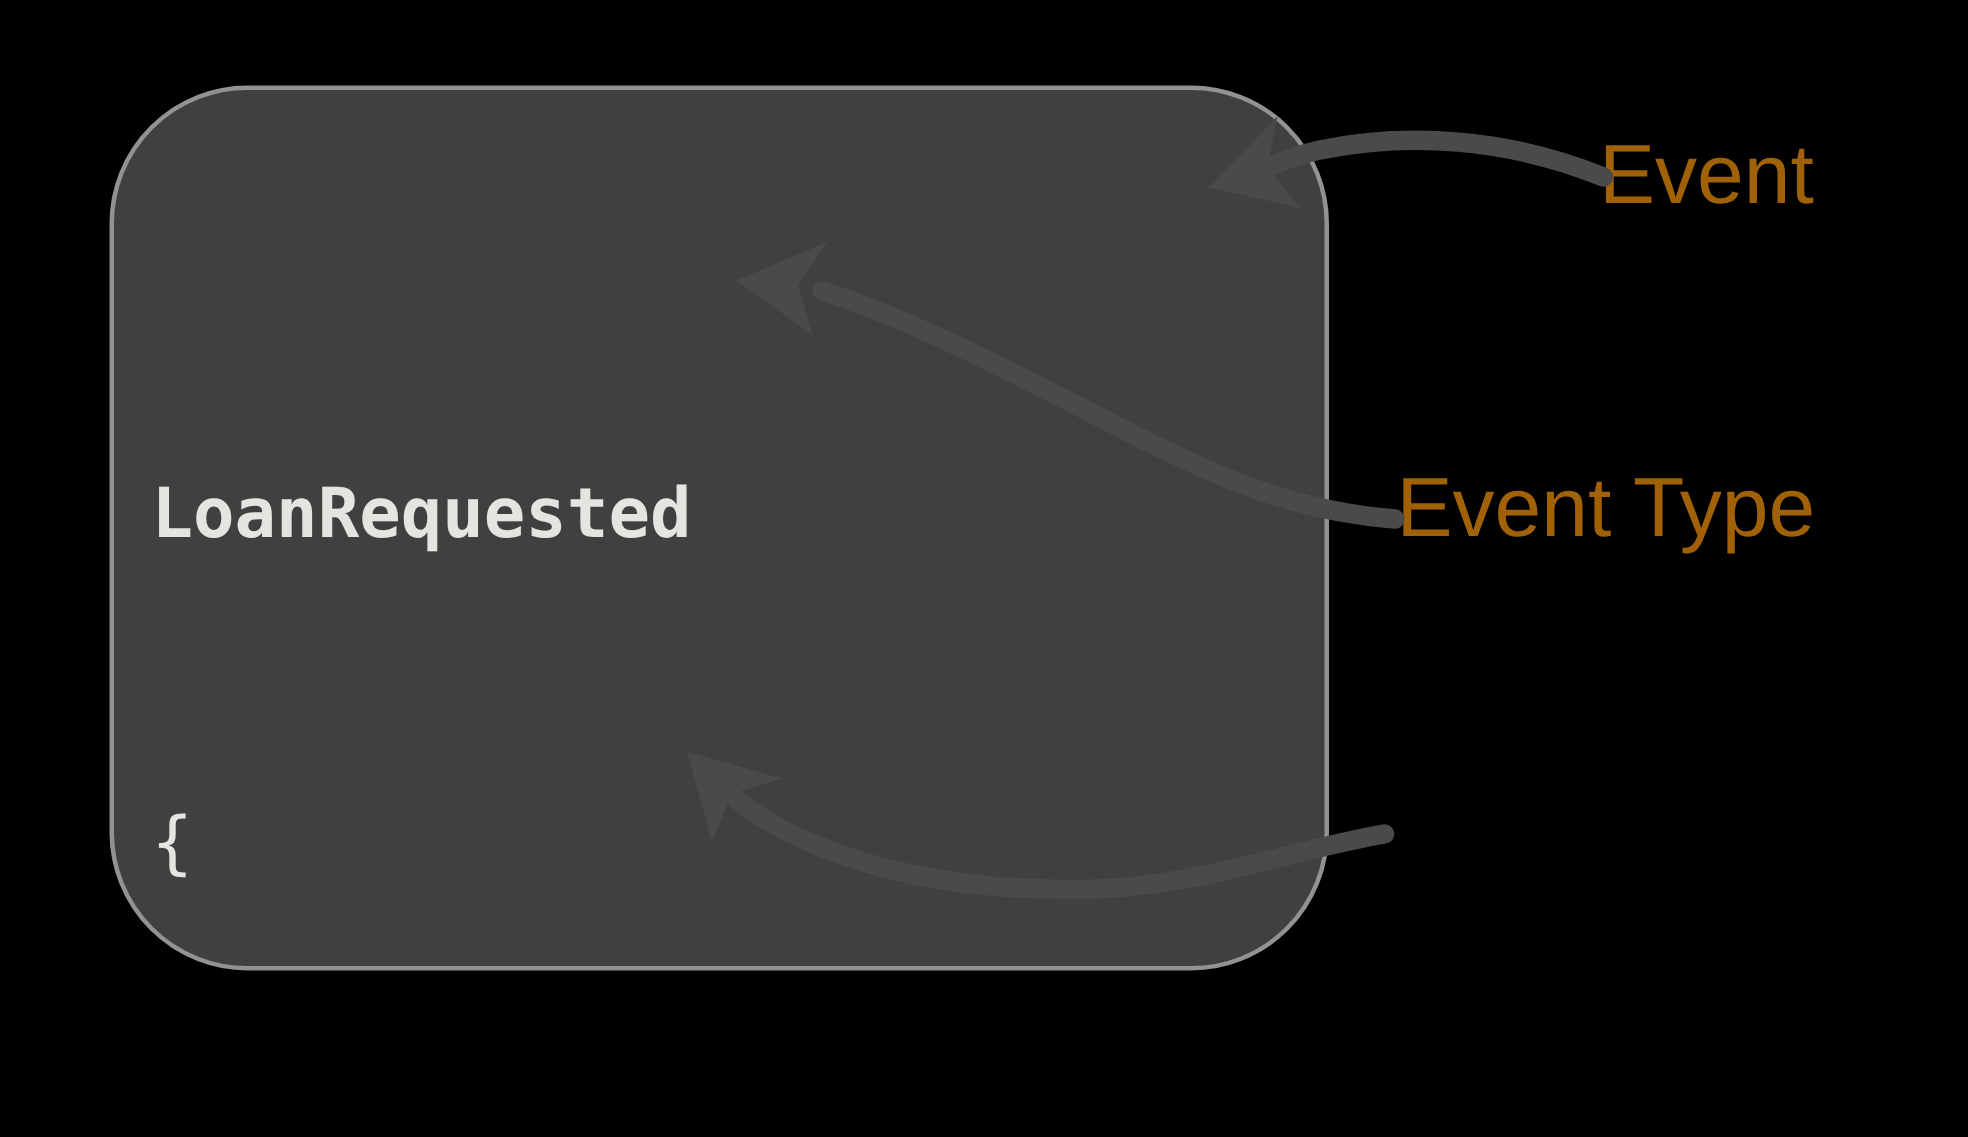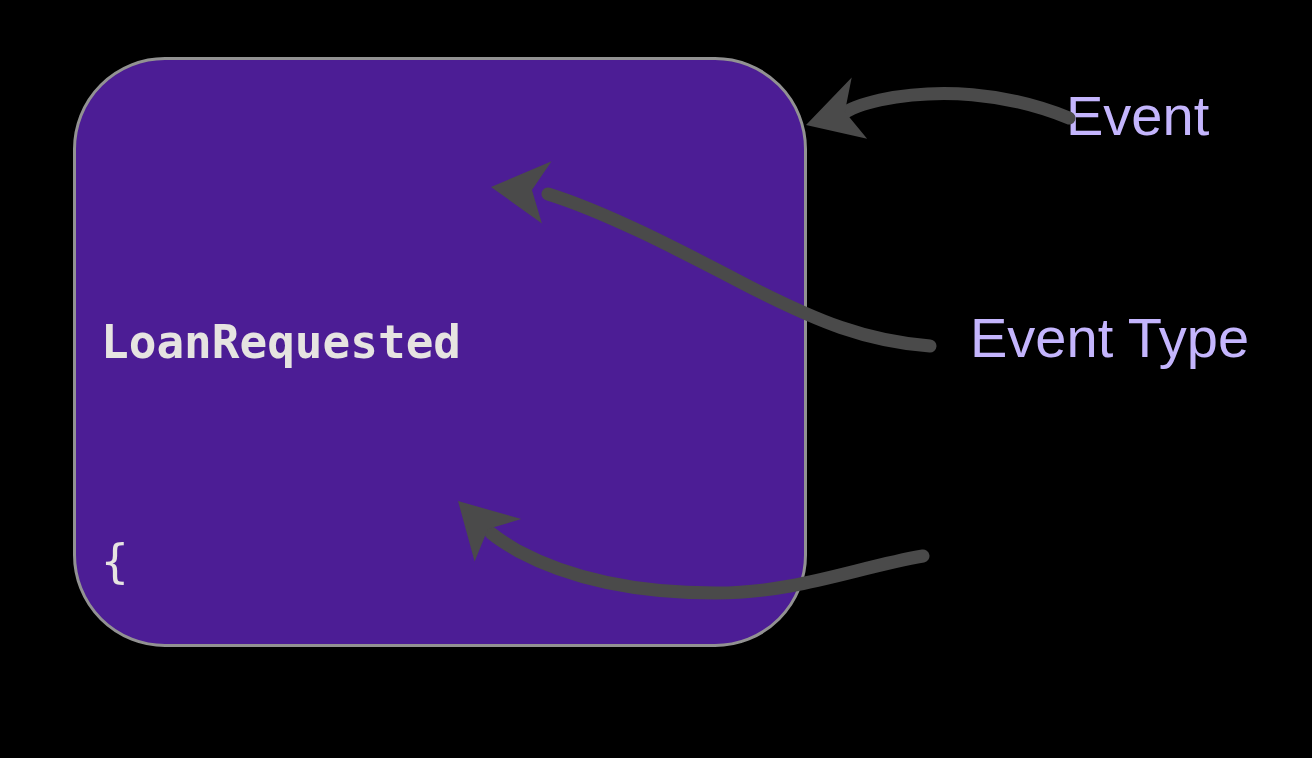--- a/index.html
+++ b/index.html
@@ -15,24 +15,24 @@
     font-family: "Liberation Sans", sans-serif;
   }
   .stage {
     position: absolute;
     inset: 0;
   }
   .event-card {
     position: absolute;
     left: 73px;
     top: 57px;
-    width: 734px;
+    width: 813px;
     height: 590px;
     box-sizing: border-box;
-    background: #4c1d95;
+    background: #404040;
     border: 3px solid #929292;
     border-radius: 92px;
     text-decoration: underline;
   }
   .code-block {
     position: absolute;
     left: 25px;
     top: 100px;
     font-family: "DejaVu Sans Mono", monospace;
     font-size: 46px;
@@ -43,25 +43,25 @@
   .code-line {
     height: 73px;
   }
   .code-line.bold {
     font-weight: bold;
   }
   .annotation-label {
     position: absolute;
     font-size: 56px;
     line-height: 1.15;
-    color: #c4b5fd;
+    color: #a16207;
     white-space: nowrap;
   }
   #label-event      { left: 1066px; top: 84px;  }
-  #label-event-type { left: 970px;  top: 306px; }
+  #label-event-type { left: 931px;  top: 306px; }
   #label-event-body { left: 923px;  top: 521px; }
   .arrow-layer {
     position: absolute;
     inset: 0;
     pointer-events: none;
   }
 </style>
 </head>
 <body>
 

